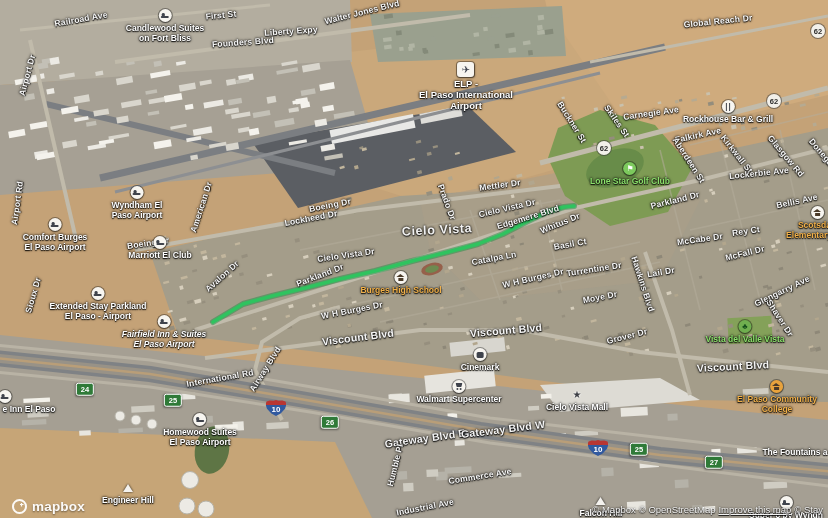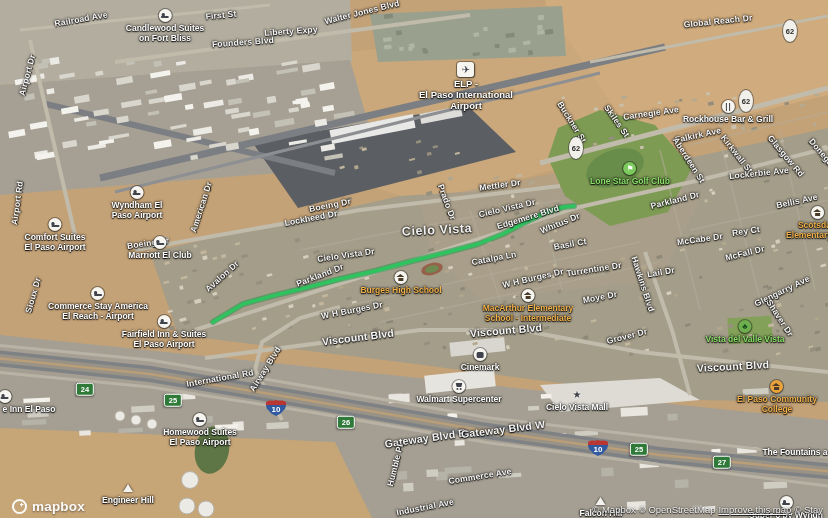--- a/index.html
+++ b/index.html
@@ -51,22 +51,22 @@
     color:#fff;line-height:1.18;white-space:nowrap;text-align:center;
     text-shadow:0 0 2px rgba(0,0,0,.95),0 0 3px rgba(0,0,0,.7),0 1px 1px rgba(0,0,0,.8);}
   .poi.school .ptext,.poi.college .ptext{color:var(--school-label,#f0b04a);}
   .poi.golf .ptext,.poi.park .ptext{color:var(--park-label,#8be06b);text-align:center;}
   .poi.airport .ptext{font-size:9.5px;}
 
   
   .shield{position:absolute;transform:translate(-50%,-50%);pointer-events:none;}
   .shield-exit{background:var(--exit-shield,#2f7a38);border:1px solid #fff;border-radius:2.5px;color:#fff;
     font-size:7.5px;font-weight:700;padding:1.5px 4px;line-height:1;box-shadow:0 1px 2px rgba(0,0,0,.4);}
-  .shield-us{width:14px;height:22px;background:#f2f0ea;border-radius:50%;color:#2b2b2b;font-size:7.5px;font-weight:700;
-    display:flex;align-items:center;justify-content:center;box-shadow:0 0 0 1px rgba(55,55,55,.55);}
+  .shield-us{width:14px;height:14px;background:#f2f0ea;border-radius:50%;color:#2b2b2b;font-size:7.5px;font-weight:700;
+    display:flex;align-items:center;justify-content:center;box-shadow:0 0 0 1px rgba(55,55,55,.55);margin-left:28px;}
   .shield-i10{width:21px;height:16px;background:var(--interstate-red,#b93632);
     clip-path:polygon(50% 0%,62% 5%,80% 3%,95% 10%,100% 26%,93% 55%,72% 85%,50% 100%,28% 85%,7% 55%,0% 26%,5% 10%,20% 3%,38% 5%);
     filter:drop-shadow(0 0 1px rgba(255,255,255,.95));}
   .shield-i10::before{content:"";position:absolute;left:0;right:0;top:4.5px;bottom:0;background:var(--interstate-blue,#31599f);}
   .shield-i10 .num{position:absolute;left:0;right:0;top:5.5px;text-align:center;color:#fff;font-size:8px;font-weight:700;line-height:1;}
 
   
   .logo{position:absolute;left:12px;bottom:4px;display:flex;align-items:center;gap:5px;color:#fff;opacity:.95;cursor:pointer;}
   .logo-mark{width:15px;height:15px;border:2px solid #fff;border-radius:50%;position:relative;}
   .logo-mark::after{content:"";position:absolute;right:1.5px;top:1.5px;width:4px;height:4px;background:#fff;
@@ -612,42 +612,42 @@
         <span class="ptext">
           <span>Wyndham El</span>
           <span>Paso Airport</span>
         </span>
       </div>
       <div class="poi hotel" style="left: 55px; top: 218px;">
         <span class="pic hotel">
           <i class="gb"></i>
         </span>
         <span class="ptext">
-          <span>Comfort Suites</span>
+          <span>Comfort Burges</span>
           <span>El Paso Airport</span>
         </span>
       </div>
       <div class="poi hotel" style="left: 160px; top: 236px;">
         <span class="pic hotel">
           <i class="gb"></i>
         </span>
         <span class="ptext">
           <span>Marriott El Club</span>
         </span>
       </div>
       <div class="poi hotel" style="left: 98px; top: 287px;">
         <span class="pic hotel">
           <i class="gb"></i>
         </span>
         <span class="ptext">
-          <span>Commerce Stay America</span>
-          <span>El Reach - Airport</span>
-        </span>
-      </div>
-      <div class="poi hotel" style="left: 164px; top: 315px;">
+          <span>Extended Stay Parkland</span>
+          <span>El Paso - Airport</span>
+        </span>
+      </div>
+      <div class="poi hotel" style="left: 164px; top: 315px; font-style: italic;">
         <span class="pic hotel">
           <i class="gb"></i>
         </span>
         <span class="ptext">
           <span>Fairfield Inn &amp; Suites</span>
           <span>El Paso Airport</span>
         </span>
       </div>
       <div class="poi hotel" style="left: 200px; top: 413px;">
         <span class="pic hotel">
@@ -697,29 +697,20 @@
         <span class="ptext">
           <span>Vista del Valle Vista</span>
         </span>
       </div>
       <div class="poi school" style="left: 401px; top: 271px;">
         <span class="pic school">
           <i class="gb"></i>
         </span>
         <span class="ptext">
           <span>Burges High School</span>
-        </span>
-      </div>
-      <div class="poi school" style="left: 528px; top: 289px;">
-        <span class="pic school">
-          <i class="gb"></i>
-        </span>
-        <span class="ptext">
-          <span>MacArthur Elementary</span>
-          <span>School - Intermediate</span>
         </span>
       </div>
       <div class="poi school" style="left: 818px; top: 206px;">
         <span class="pic school">
           <i class="gb"></i>
         </span>
         <span class="ptext">
           <span>Scotsdale</span>
           <span>Elementary Sch</span>
         </span>
@@ -776,23 +767,23 @@
         </span>
         <span class="ptext">
           <span>Falcon Hill</span>
         </span>
       </div>
       <span class="shield shield-us" style="left: 790px; top: 31px;">62</span>
       <span class="shield shield-us" style="left: 746px; top: 101px;">62</span>
       <span class="shield shield-us" style="left: 576px; top: 148px;">62</span>
       <span class="shield shield-exit" style="left: 85px; top: 389px;">24</span>
       <span class="shield shield-exit" style="left: 173px; top: 400px;">25</span>
-      <span class="shield shield-exit" style="left: 346px; top: 422px;">26</span>
+      <span class="shield shield-exit" style="left: 330px; top: 422px;">26</span>
       <span class="shield shield-exit" style="left: 639px; top: 449px;">25</span>
-      <span class="shield shield-exit" style="left: 714px; top: 462px; margin-left: 8px;">27</span>
+      <span class="shield shield-exit" style="left: 714px; top: 462px;">27</span>
       <span class="shield shield-i10" style="left: 276px; top: 408px;">
         <span class="num">10</span>
       </span>
       <span class="shield shield-i10" style="left: 598px; top: 448px;">
         <span class="num">10</span>
       </span>
     </div>
 
   <div class="logo">
     <span class="logo-mark"></span>

